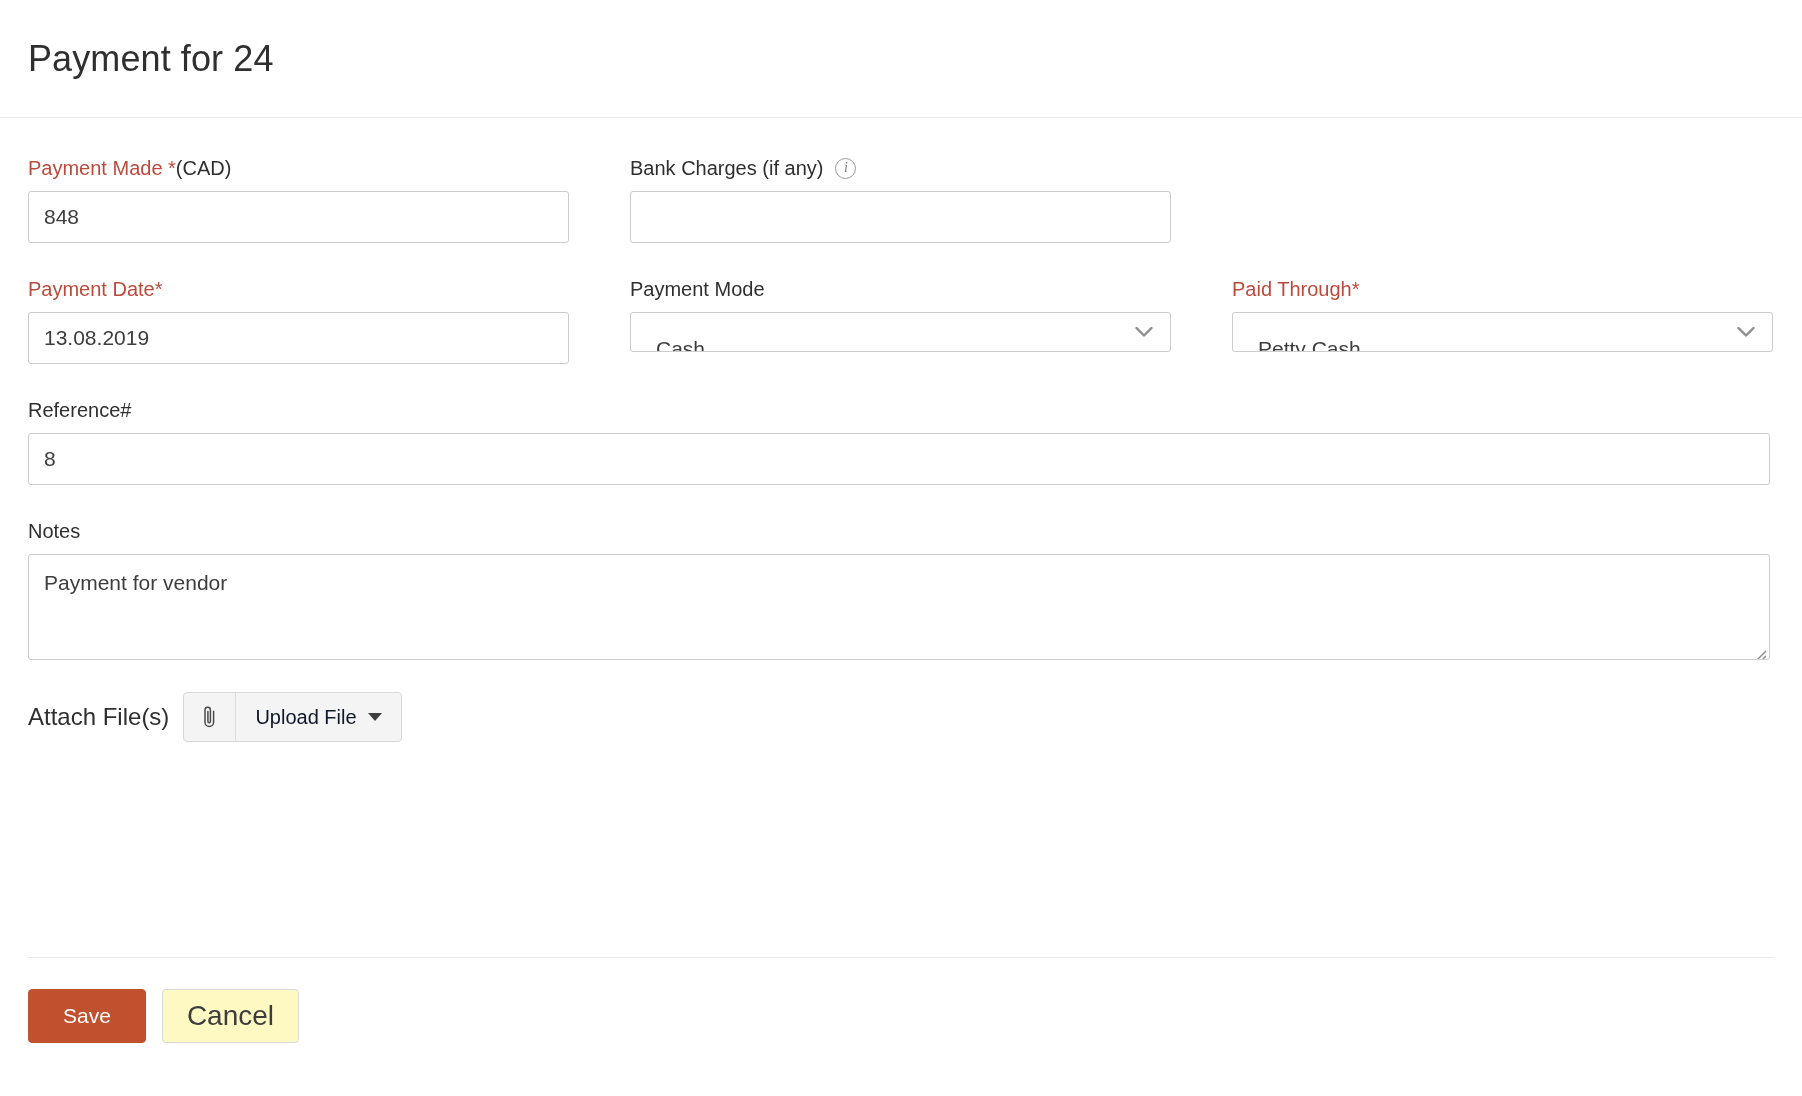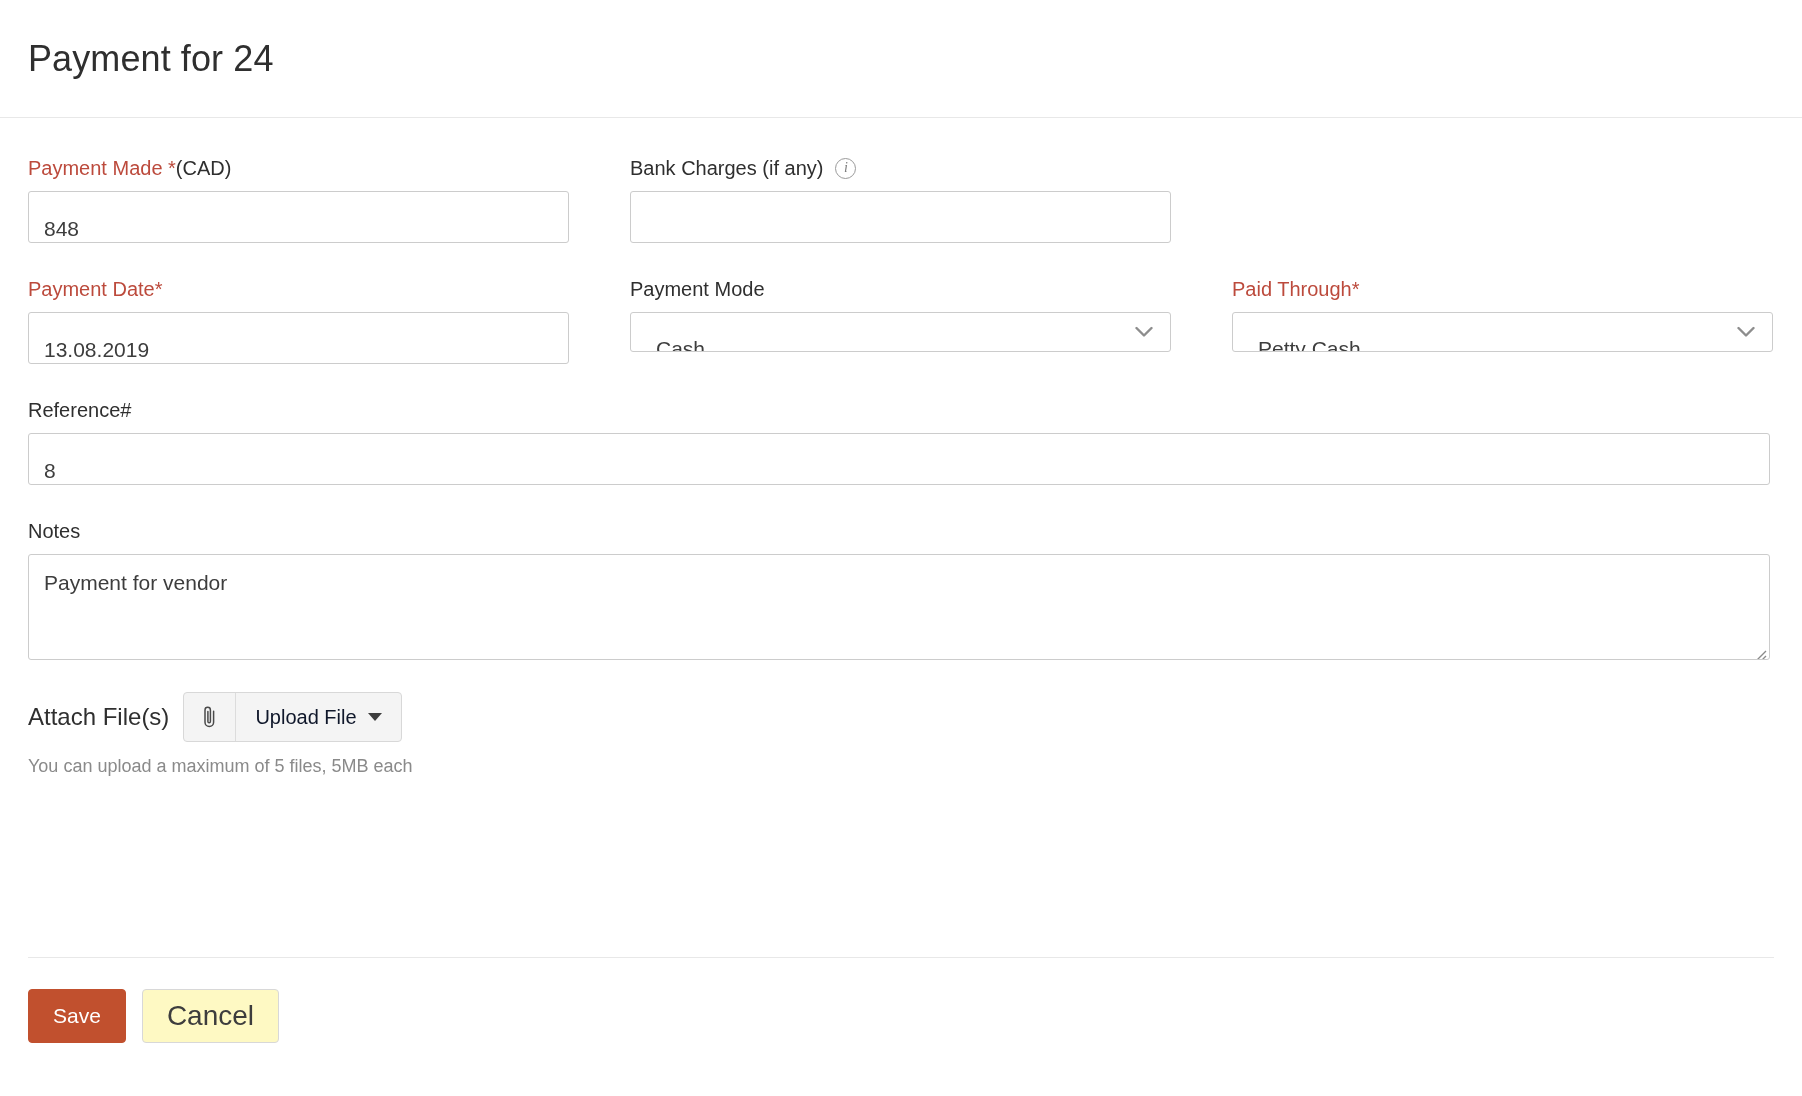--- a/index.html
+++ b/index.html
@@ -96,21 +96,21 @@
     border: 1px solid #cccccc;
     border-radius: 3px;
     background: #ffffff;
     font-family: "Liberation Sans", sans-serif;
     font-size: 21px;
     color: #3d3d3d;
     outline: none;
   }
   .text-input {
     height: 52px;
-    padding: 12px 15px;
+    padding: 0 15px;
     line-height: 50px;
   }
   .text-input:empty::before {
     content: "";
   }
 
   .select-box {
     height: 40px;
     padding: 11px 42px 0 25px;
     line-height: 50px;
@@ -214,21 +214,21 @@
     align-items: center;
     gap: 16px;
     padding-top: 31px;
   }
   .btn-save {
     background: #c1502e;
     border: 1px solid #c1502e;
     color: #ffffff;
     font-size: 21px;
     font-family: "Liberation Sans", sans-serif;
-    padding: 0 24px;
+    padding: 0 34px;
     height: 54px;
     border-radius: 4px;
     cursor: pointer;
   }
   .btn-cancel {
     background: #fef9c3;
     border: 1px solid #d8d8d8;
     color: #3d3d3d;
     font-size: 28px;
     font-family: "Liberation Sans", sans-serif;
@@ -330,21 +330,20 @@
           <svg width="17" height="26" viewBox="0 0 17 26">
             <path d="M12.6 7.2 V18.2 a4.3 4.3 0 0 1 -8.6 0 V6.0 a2.7 2.7 0 0 1 5.4 0 V17.6 a1.25 1.25 0 0 1 -2.5 0 V7.6" fill="none" stroke="#4a4a4a" stroke-width="1.5" stroke-linecap="round" stroke-linejoin="round"></path>
           </svg>
         </span>
         <span class="upload-btn">
           <span>Upload File</span>
           <span class="caret-down"></span>
         </span>
       </span>
     </div>
-    <div class="attach-hint">You can upload a maximum of 5 files, 5MB each</div>
 
   </div>
 
   <div class="footer">
     <div class="footer-divider"></div>
     <div class="footer-actions">
       <button class="btn-save">Save</button>
       <button class="btn-cancel">Cancel</button>
     </div>
   </div>

